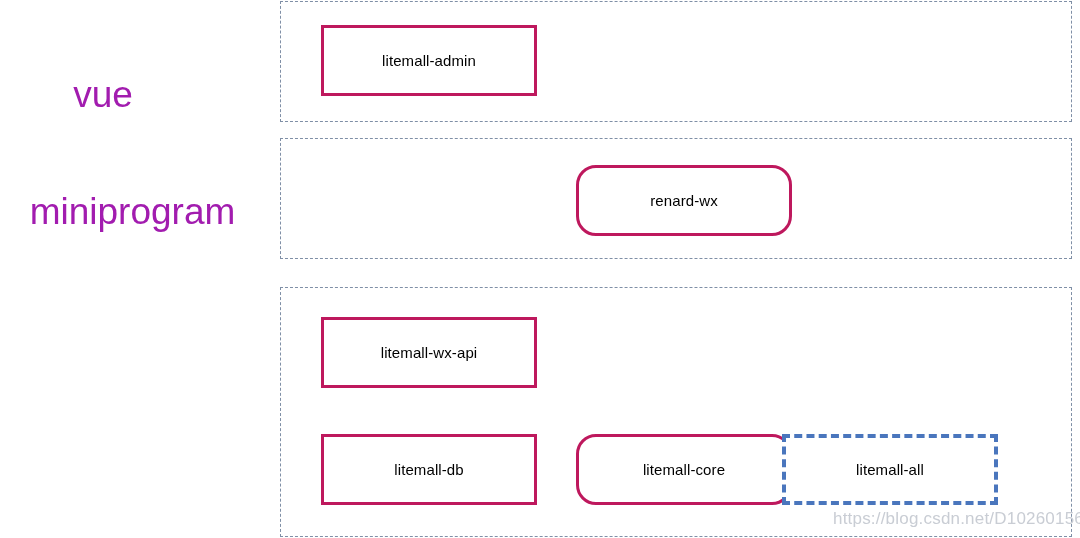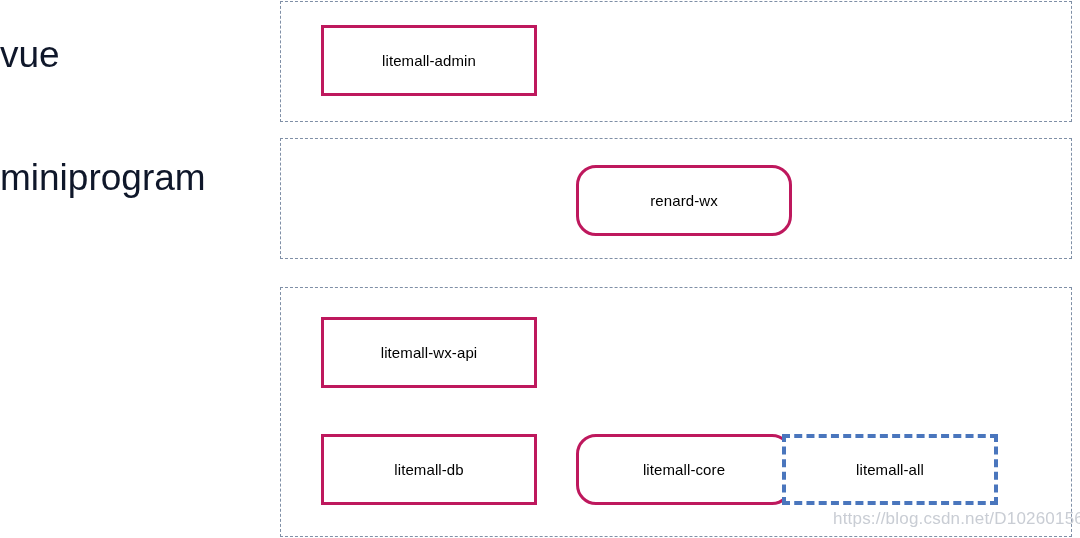--- a/index.html
+++ b/index.html
@@ -17,37 +17,38 @@
   }
 
   #diagram-root {
     position: absolute;
     inset: 0;
   }
 
   
   .tier-label {
     position: absolute;
-    text-align: left;
-    color: #0f172a;
+    text-align: center;
+    color: #a21caf;
     font-family: "Liberation Sans", sans-serif;
     font-weight: 400;
     white-space: nowrap;
     line-height: 1;
+    margin-top: 40px;
   }
   .tier-label-vue {
     left: 0;
     width: 206px;
     top: 36px;
     font-size: 37px;
   }
   .tier-label-miniprogram {
     left: 0;
     width: 265px;
-    top: 159px;
+    top: 153px;
     font-size: 37px;
   }
   .tier-label-springboot {
     left: 0;
     width: 238px;
     top: 373px;
     font-size: 37px;
   }
 
   

